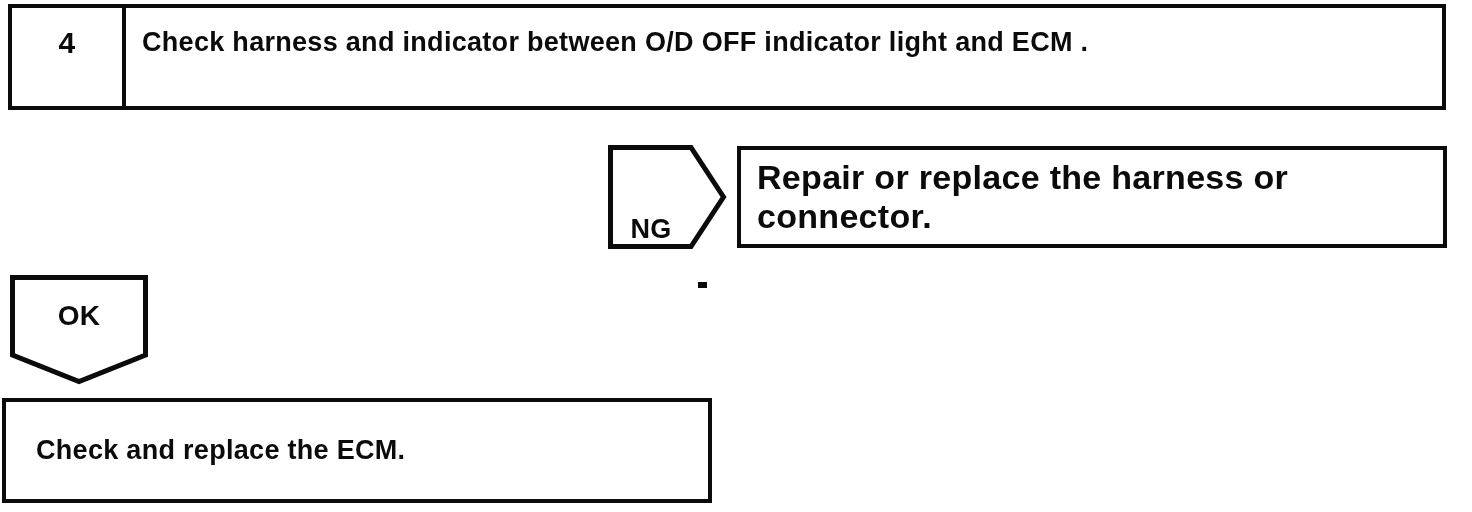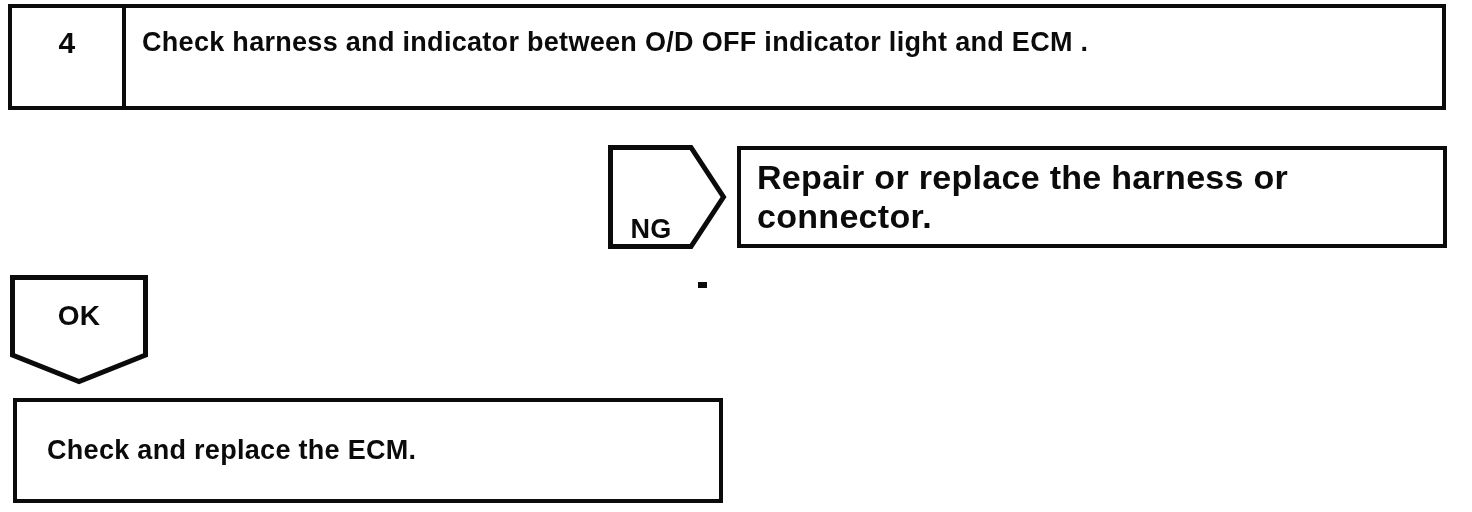--- a/index.html
+++ b/index.html
@@ -83,21 +83,21 @@
     left: 0; top: 0;
     width: 138px; height: 82px;
     display: flex;
     align-items: center;
     justify-content: center;
     font-size: 28px;
   }
 
   
   .final-box {
-    left: 13px; top: 398px;
+    left: 2px; top: 398px;
     width: 710px; height: 105px;
     display: flex;
     align-items: center;
     padding-left: 30px;
     font-size: 27px;
   }
 
   
   .artifact-speck {
     position: absolute;

